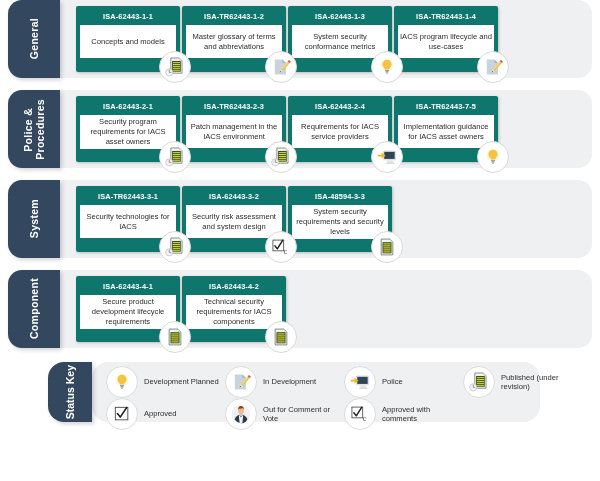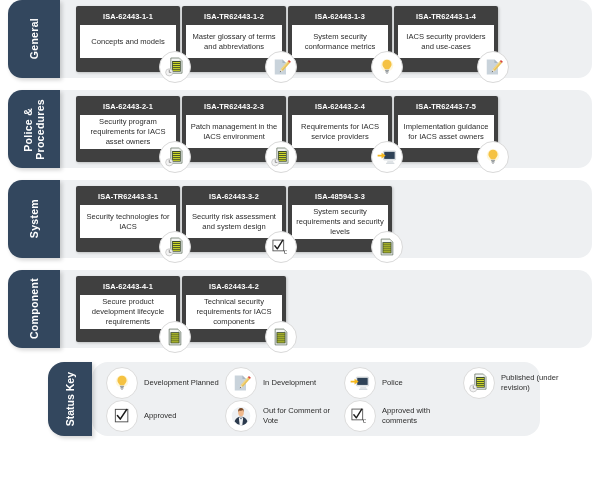--- a/index.html
+++ b/index.html
@@ -64,21 +64,21 @@
     display:flex;
     align-items:stretch;
     padding:6px 0 6px 0;
     gap:2px;
   }
 
   
   .card{
     position:relative;
     width:104px;
-    background:#404040;
+    background:#0f766e;
     border-radius:2px;
     box-shadow:1px 1px 3px rgba(0,0,0,.22);
     display:flex;
     flex-direction:column;
     align-items:center;
     padding-top:5px;
   }
   .card-id{
     color:#ffffff;
     font-size:7.4px;
@@ -116,21 +116,21 @@
     display:flex;
     align-items:center;
     justify-content:center;
     z-index:6;
   }
 
   
   .key-row{
     position:relative;
     margin:14px 8px 0 48px;
-    height:74px;
+    height:60px;
     display:flex;
     align-items:stretch;
   }
   .key-track{
     position:absolute;
     left:44px; right:52px; top:0; bottom:0;
     background:#eef0f2;
     border-radius:16px;
   }
   .key-tab{
@@ -233,21 +233,21 @@
           <path d="M12 3.2c-3.1 0-5.5 2.4-5.5 5.4 0 2 1 3.3 1.9 4.3.5.6.8 1.1.8 1.8h5.6c0-.7.3-1.2.8-1.8.9-1 1.9-2.3 1.9-4.3 0-3-2.4-5.4-5.5-5.4z" fill="#f5c242"></path>
           <rect x="9.6" y="15.3" width="4.8" height="1.5" rx=".6" fill="#9aa0a6"></rect>
           <rect x="10.1" y="17.2" width="3.8" height="1.4" rx=".6" fill="#7d8388"></rect>
           <path d="M11.2 19.1h1.6c0 .6-.3 1-.8 1s-.8-.4-.8-1z" fill="#5f6368"></path>
         </g>
       </svg>
           </div>
         </div>
         <div class="card">
           <div class="card-id">ISA-TR62443-1-4</div>
-          <div class="card-body">IACS security providers and use-cases</div>
+          <div class="card-body">IACS program lifecycle and use-cases</div>
           <div class="card-foot"></div>
           <div class="badge">
             <svg class="ico" viewBox="0 0 24 24">
         <path d="M4.5 3h9.2l4.3 4.3V21H4.5z" fill="#c9d3db"></path>
         <path d="M13.7 3l4.3 4.3h-4.3z" fill="#aab7c2"></path>
         <g transform="rotate(42 15 13)">
           <rect x="13.6" y="3.6" width="3.2" height="12.8" fill="#e8c25a"></rect>
           <rect x="13.6" y="3.6" width="1.3" height="12.8" fill="#f2d98c"></rect>
           <path d="M13.6 16.4h3.2l-1.6 3z" fill="#f0e2c4"></path>
           <path d="M14.5 18.4l.7 1.4.7-1.4z" fill="#2f2f2f"></path>

